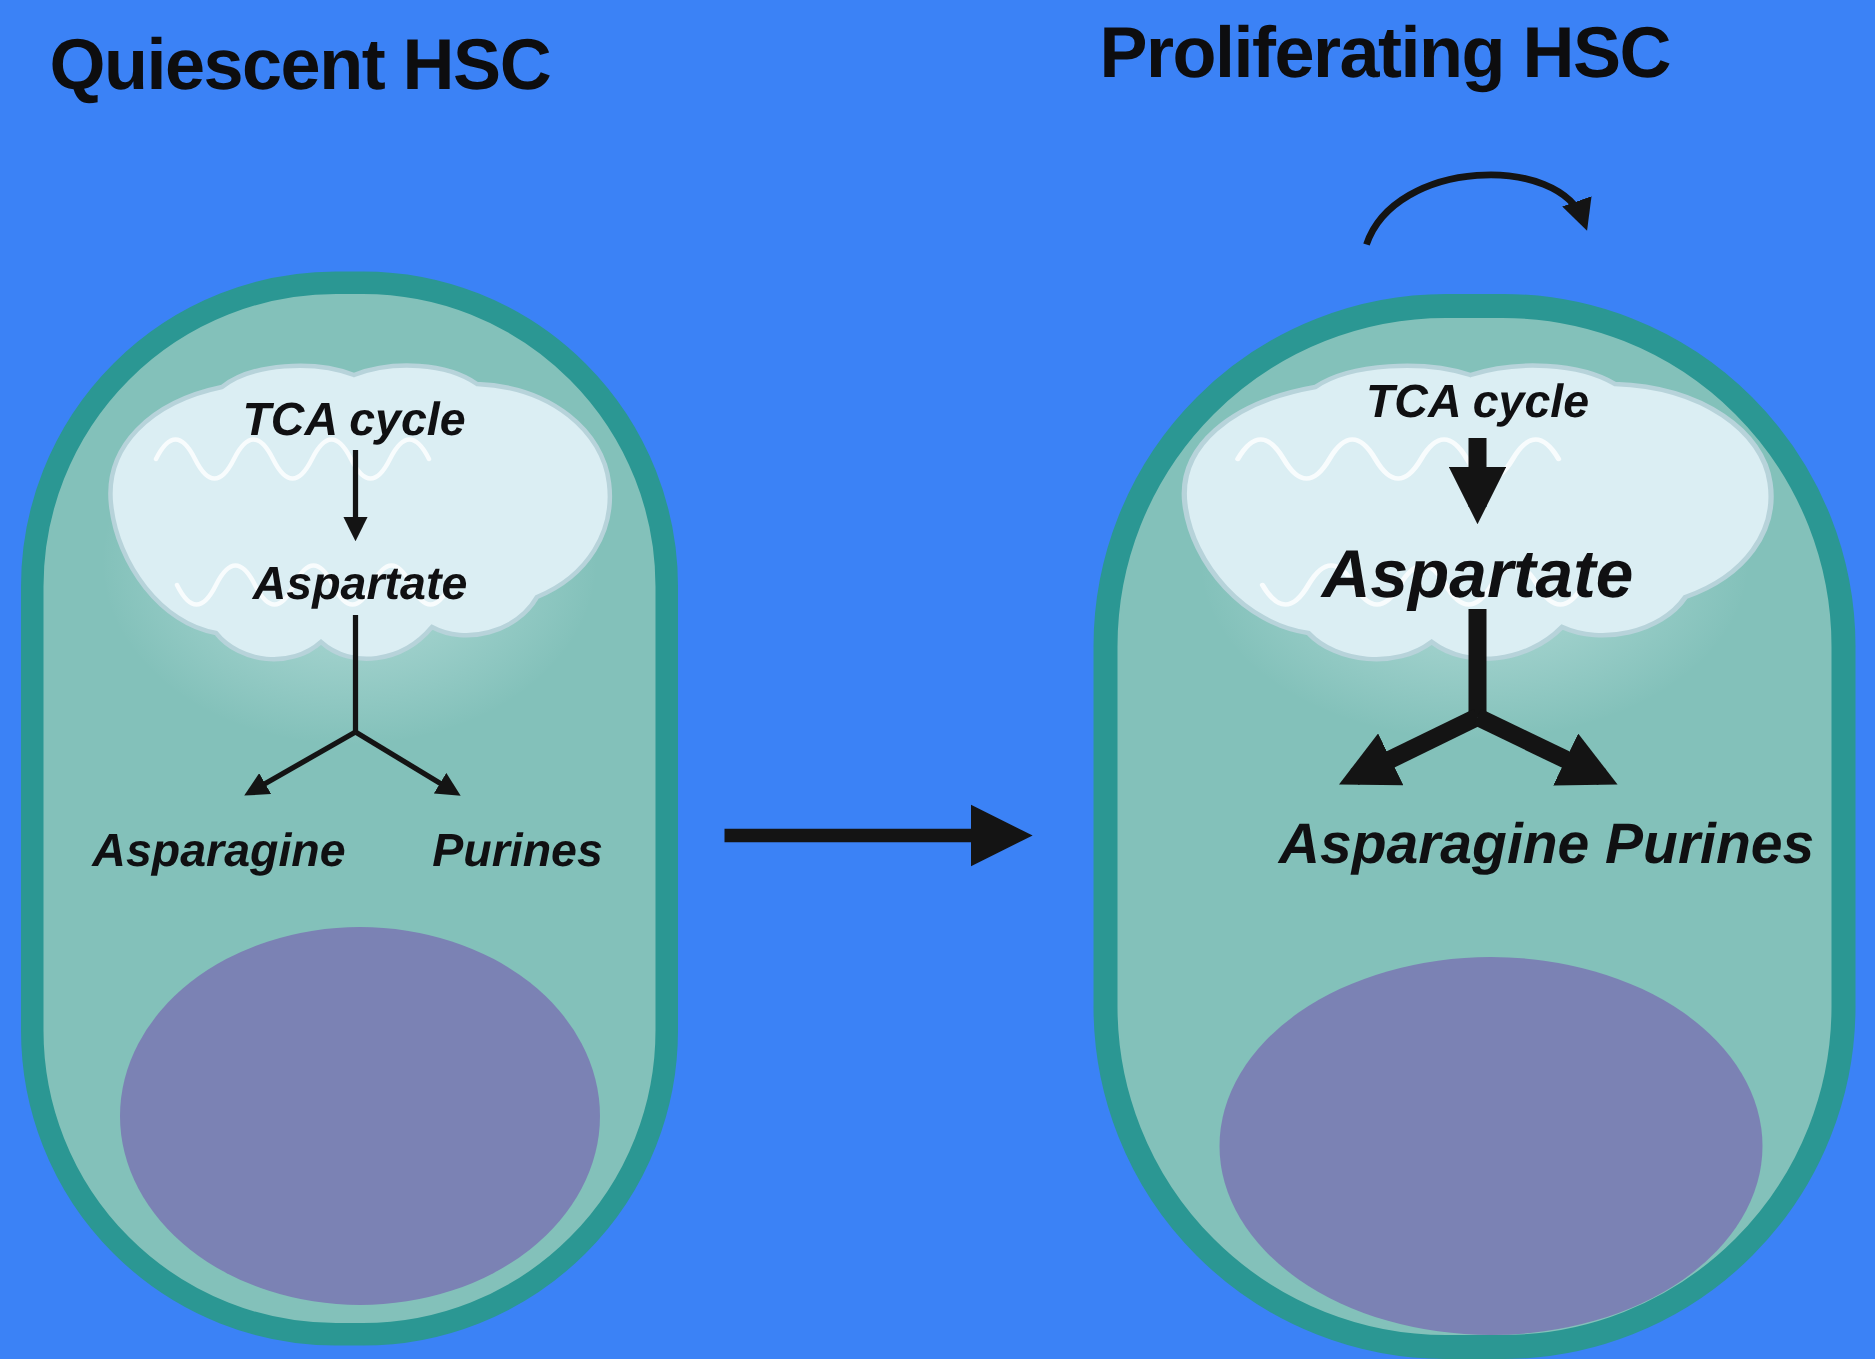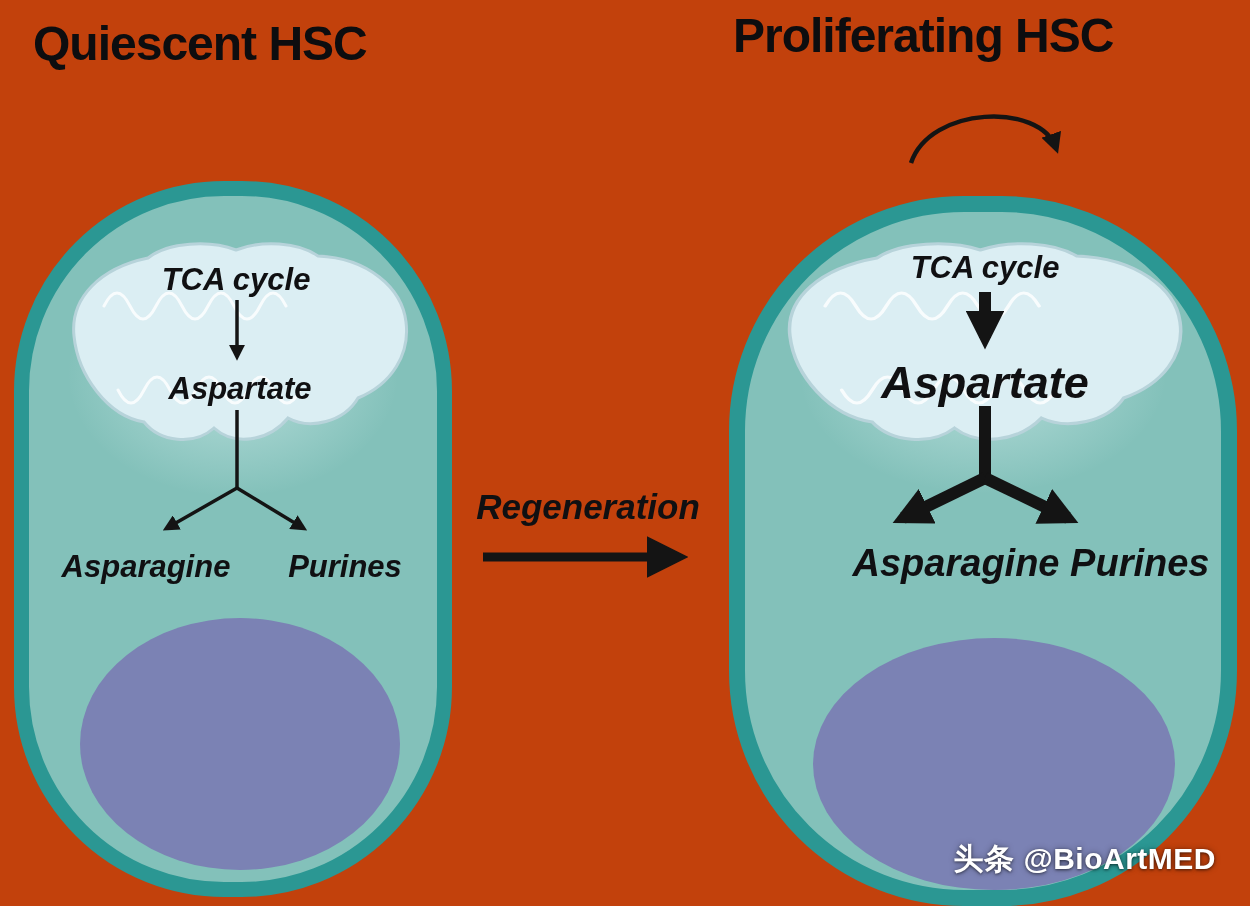--- a/index.html
+++ b/index.html
@@ -1,18 +1,18 @@
 <!DOCTYPE html>
 <html><head>
 <meta charset="utf-8">
 <style>
   html,body{margin:0;padding:0;background:#e9e9eb;}
   .canvas{
     position:relative;width:1250px;height:906px;overflow:hidden;
-    background:#c2410c;
+    background:#3b82f6;
     font-family:"Liberation Sans",sans-serif;
   }
   .title{
     position:absolute;font-weight:bold;color:#0d0d0f;
     font-size:48px;letter-spacing:-1px;white-space:nowrap;
   }
   .title.left{left:33px;top:16px;}
   .title.right{left:733px;top:8px;}
   .cell{position:absolute;box-sizing:border-box;}
   .cell.left{
@@ -113,17 +113,15 @@
 
   <div class="label lbl-tca-left">TCA cycle</div>
   <div class="label lbl-asp-left">Aspartate</div>
   <div class="label lbl-aspn-left">Asparagine</div>
   <div class="label lbl-pur-left">Purines</div>
 
   <div class="label lbl-tca-right">TCA cycle</div>
   <div class="label lbl-asp-right">Aspartate</div>
   <div class="label lbl-aspnpur-right"><span>Asparagine</span> <span>Purines</span></div>
 
-  <div class="label lbl-regen">Regeneration</div>
 
-  <div class="watermark">头条 @BioArtMED</div>
 
 </div>
 
 </body></html>

